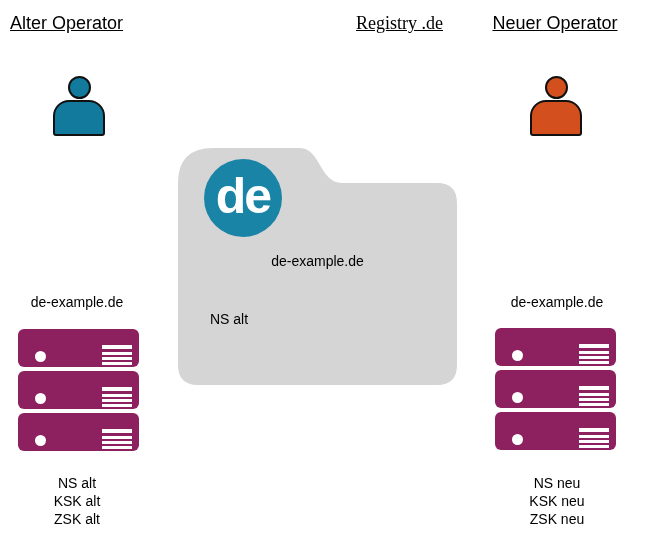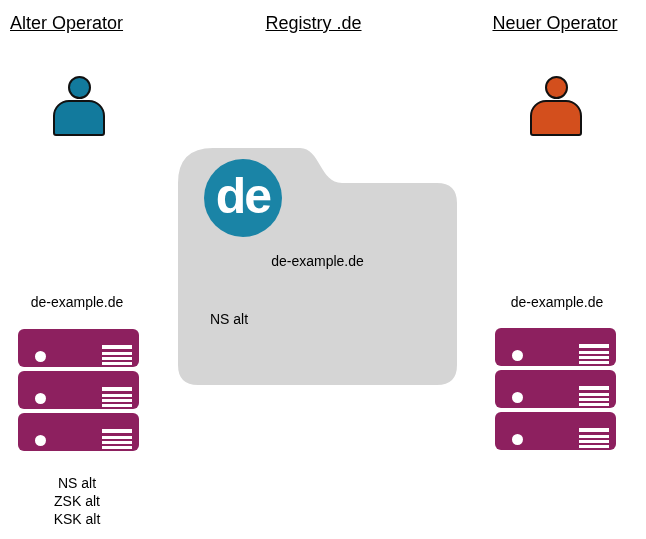--- a/index.html
+++ b/index.html
@@ -5,21 +5,21 @@
   html,body{margin:0;padding:0;background:#fff;}
   .stage{
     position:relative;width:646px;height:539px;background:#ffffff;overflow:hidden;
     font-family:"Liberation Sans","DejaVu Sans",sans-serif;color:#000;
   }
   .abs{position:absolute;}
   .hdr{
     font-size:18px;line-height:20px;text-decoration:underline;white-space:nowrap;
   }
   .hdr-old{left:10px;top:13px;}
-  .hdr-registry{left:174px;top:13px;width:279px;text-align:center;}
+  .hdr-registry{left:164px;top:13px;width:279px;text-align:right;font-family:Liberation Serif, serif;}
   .hdr-new{left:455px;top:13px;width:200px;text-align:center;}
 
   
   .person{width:54px;height:62px;}
   .person-head{
     width:19px;height:19px;border-radius:50%;
     border:2px solid #111;margin:0 auto;
   }
   .person-body{
     width:48px;height:32px;margin:1px auto 0;
@@ -124,22 +124,22 @@
       <span class="server-vents">
           <i></i>
           <i></i>
           <i></i>
           <i></i>
         </span>
     </div>
   </div>
   <div class="abs records records-old">
     <div>NS alt</div>
+    <div>KSK alt</div>
     <div>ZSK alt</div>
-    <div>KSK alt</div>
   </div>
 
   <div class="abs domain-label domain-new">de-example.de</div>
   <div class="abs server-stack stack-new">
     <div class="server">
       <span class="server-dot"></span>
       <span class="server-vents">
           <i></i>
           <i></i>
           <i></i>
@@ -158,14 +158,19 @@
     <div class="server">
       <span class="server-dot"></span>
       <span class="server-vents">
           <i></i>
           <i></i>
           <i></i>
           <i></i>
         </span>
     </div>
   </div>
+  <div class="abs records records-new">
+    <div>NS neu</div>
+    <div>KSK neu</div>
+    <div>ZSK neu</div>
+  </div>
 
 </div>
 
 </body></html>

